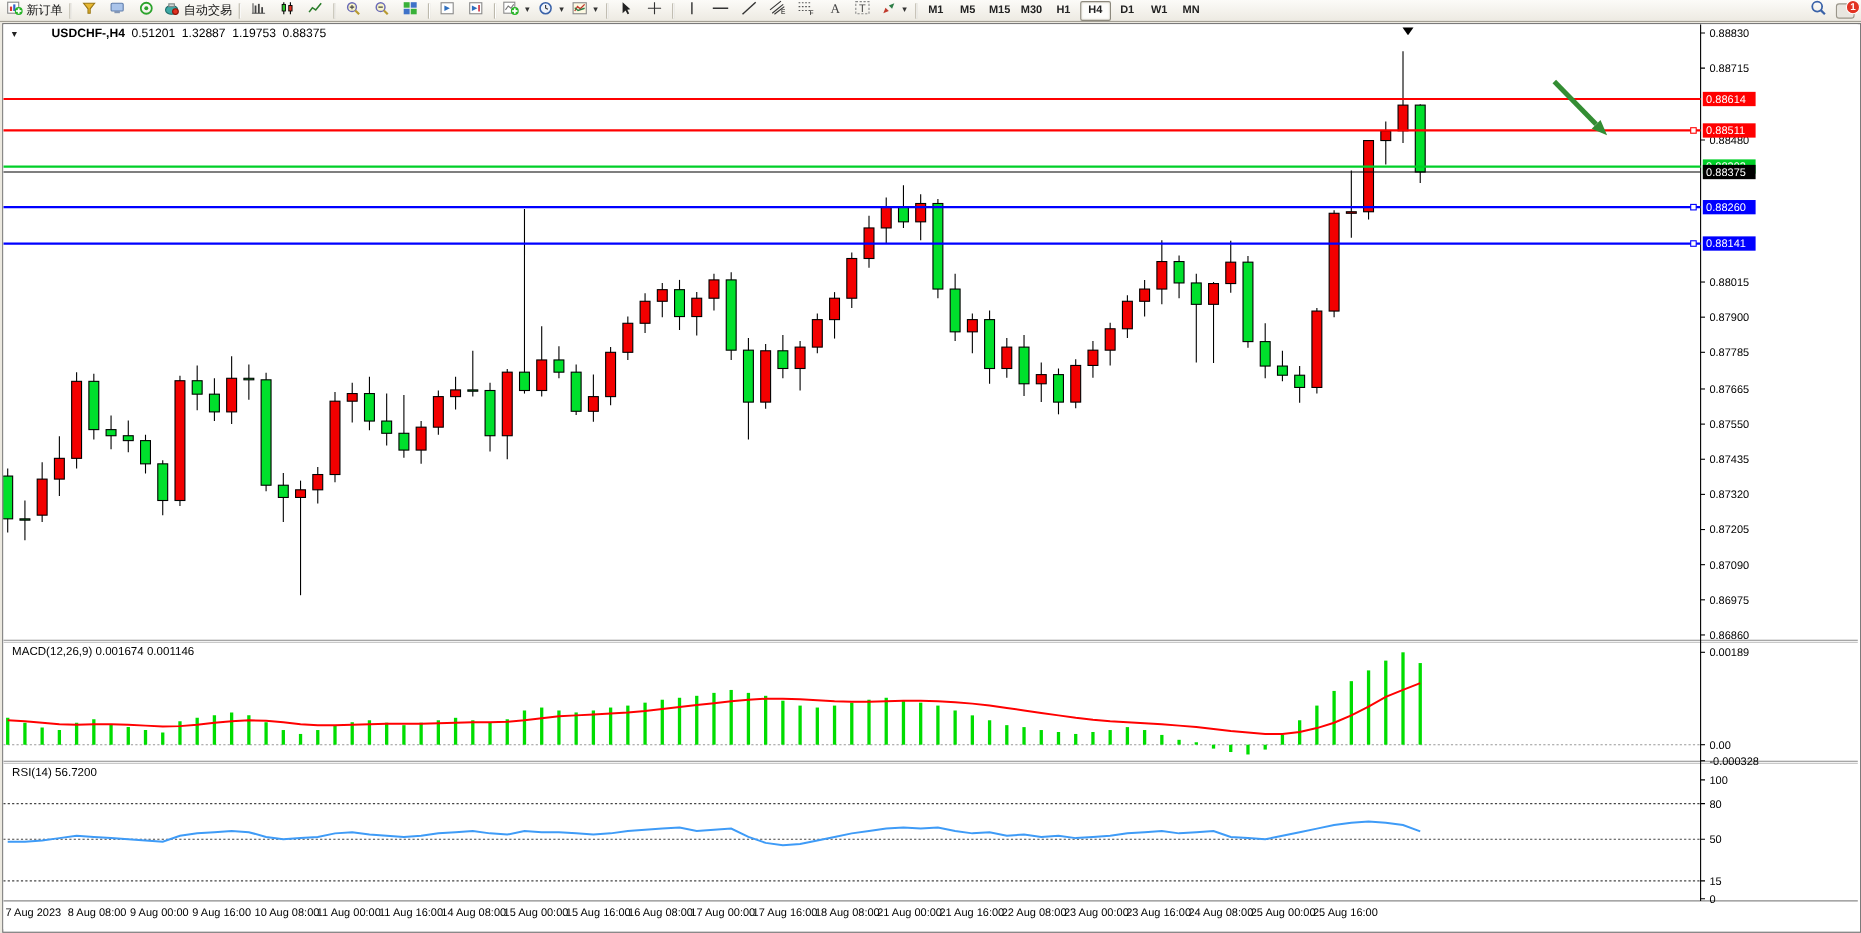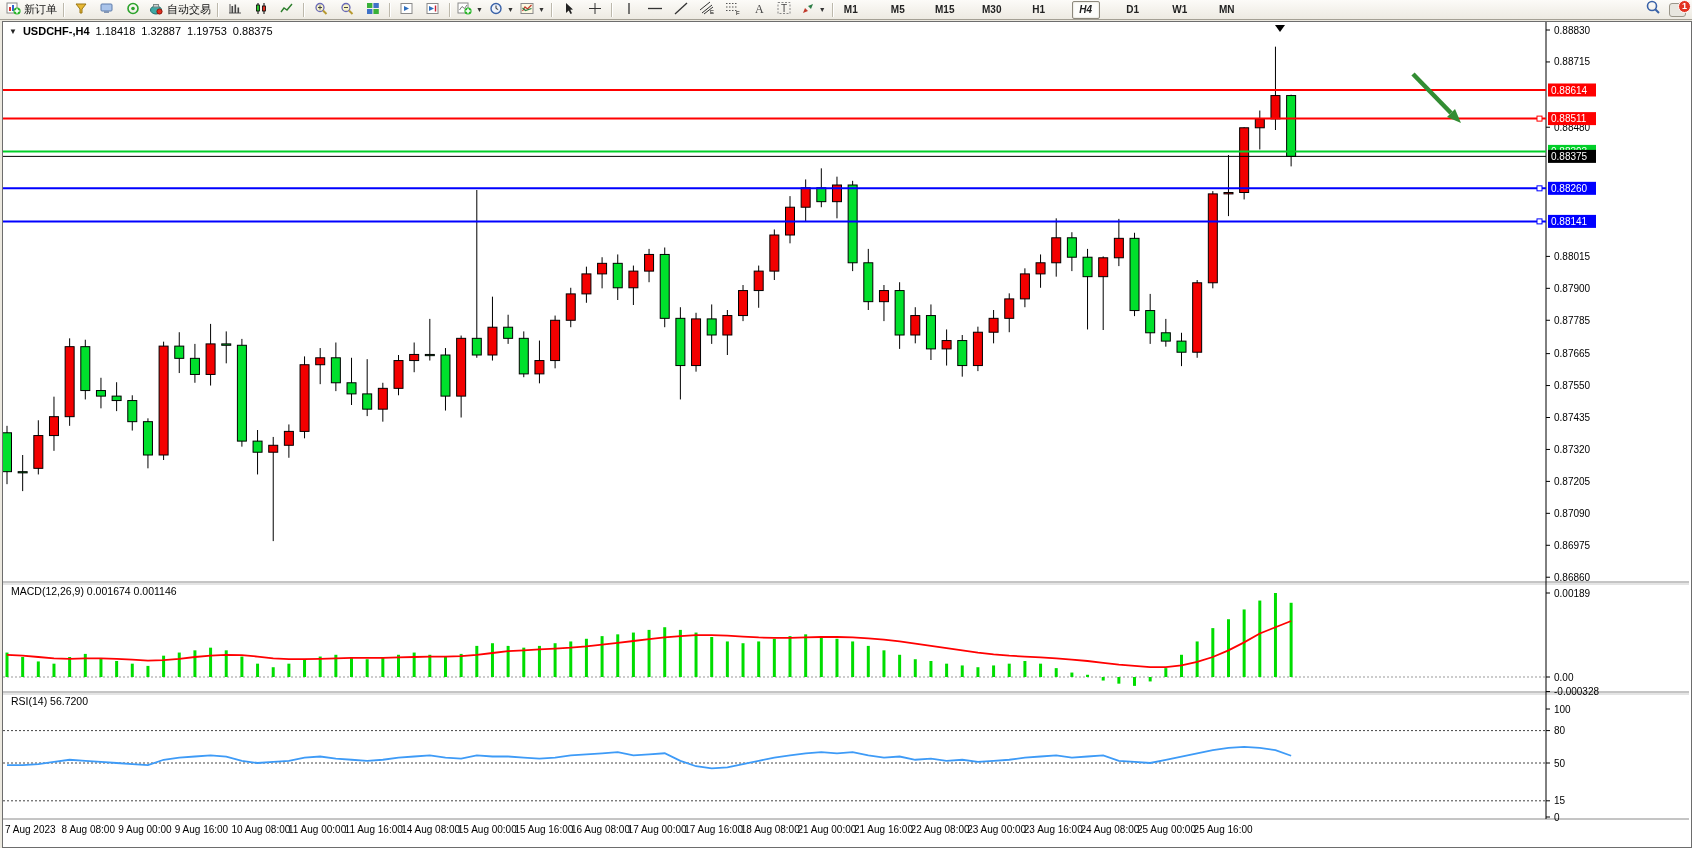--- a/index.html
+++ b/index.html
@@ -8,35 +8,35 @@
   .toolbar{position:absolute;left:0;top:0;width:1692px;height:20px;z-index:5;
     background:linear-gradient(#fcfbf8,#edeae2);border-bottom:1px solid #a39f94;
     display:flex;align-items:center;padding-left:3px;box-sizing:border-box;}
   .tbtn{height:18px;min-width:20px;display:flex;align-items:center;justify-content:center;
     gap:3px;border:1px solid transparent;border-radius:2px;padding:0 2px;cursor:default;}
   .tbtn .lbl{font-size:11px;color:#111;white-space:nowrap;}
   .sep{width:1px;height:14px;background:#bdb9ac;border-right:1px solid #fff;margin:0 3px;}
   .caret{font-size:7px;color:#333;margin-left:1px;}
   .tf{font-size:10px;font-weight:bold;color:#222;width:26px;height:16px;display:flex;
     align-items:center;justify-content:center;border:1px solid transparent;border-radius:2px;}
-  .tf.active{border:1px solid #8d897d;background:#fdfdfb;box-shadow:inset 0 0 2px #cfcabb;font-style:italic;}
+  .tf.active{border:1px solid #8d897d;background:#fdfdfb;box-shadow:inset 0 0 2px #cfcabb;}
   .toolbar-right{margin-left:auto;display:flex;align-items:center;margin-right:6px;gap:8px;}
   .badge{position:absolute;top:-4px;right:-6px;background:#e23322;color:#fff;font-size:9px;
     font-weight:bold;border-radius:7px;min-width:11px;height:11px;display:flex;
     align-items:center;justify-content:center;border:1px solid #fff;}
   .bubble{position:relative;width:15px;height:12px;background:#e8e6df;border:1px solid #9a968a;
     border-radius:3px;}
   
   .chart-window{position:absolute;left:2px;top:21px;width:1688px;height:825px;
     background:#fff;border:1px solid #6d6d6d;z-index:1;}
   #chart{position:absolute;left:0;top:0;}
   .titlebar{position:absolute;left:6px;top:3px;z-index:3;display:flex;gap:6px;
     align-items:center;font-size:11px;color:#000;pointer-events:none;}
   .titlebar .tri{font-size:8px;color:#222;}
-  .titlebar b{font-weight:bold;}
+  .titlebar b{font-weight:bold;margin-left:24px;}
 </style>
 </head>
 <body>
 
 <div class="toolbar">
   <div class="tbtn">
     <span>
       <svg width="15" height="13">
           <rect x="1" y="1" width="10" height="10" fill="#fff" stroke="#8a8a8a"></rect>
           <rect x="3" y="5" width="2" height="4" fill="#d33"></rect>
@@ -217,21 +217,21 @@
         </svg></span>
     </div>
   <div class="tbtn">
       <span><svg width="14" height="13">
           <polygon points="2,11 7,9 4,6" fill="#c0392b"></polygon>
           <polygon points="12,2 7,4 10,7" fill="#2d7d46"></polygon>
         </svg></span>
       <span class="caret">▼</span>
     </div>
   <span class="sep"></span>
-  <div id="tf-group" style="display:flex;gap:19px;">
+  <div id="tf-group" style="display:flex;gap:1px;">
       <div class="tf">M1</div>
       <div class="tf">M5</div>
       <div class="tf">M15</div>
       <div class="tf">M30</div>
       <div class="tf">H1</div>
       <div class="tf active">H4</div>
       <div class="tf">D1</div>
       <div class="tf">W1</div>
       <div class="tf">MN</div>
     </div>
@@ -243,21 +243,21 @@
     <span class="bubble">
       <span class="badge">1</span>
     </span>
   </div>
 </div>
 
 <div class="chart-window">
   <div class="titlebar">
     <span class="tri">▼</span>
     <b>USDCHF-,H4</b>
-    <span>1.18418</span>
+    <span>0.51201</span>
     <span>1.32887</span>
     <span>1.19753</span>
     <span>0.88375</span>
   </div>
   <svg id="chart" width="1686" height="823">
       <rect x="0" y="0" width="1686" height="823" fill="#fff"></rect>
       <line x1="0" y1="560" x2="1686" y2="560" stroke="#8a8a8a"></line>
       <line x1="0" y1="562" x2="1686" y2="562" stroke="#c9c9c9"></line>
       <line x1="0" y1="670" x2="1686" y2="670" stroke="#8a8a8a"></line>
       <line x1="0" y1="672" x2="1686" y2="672" stroke="#c9c9c9"></line>

